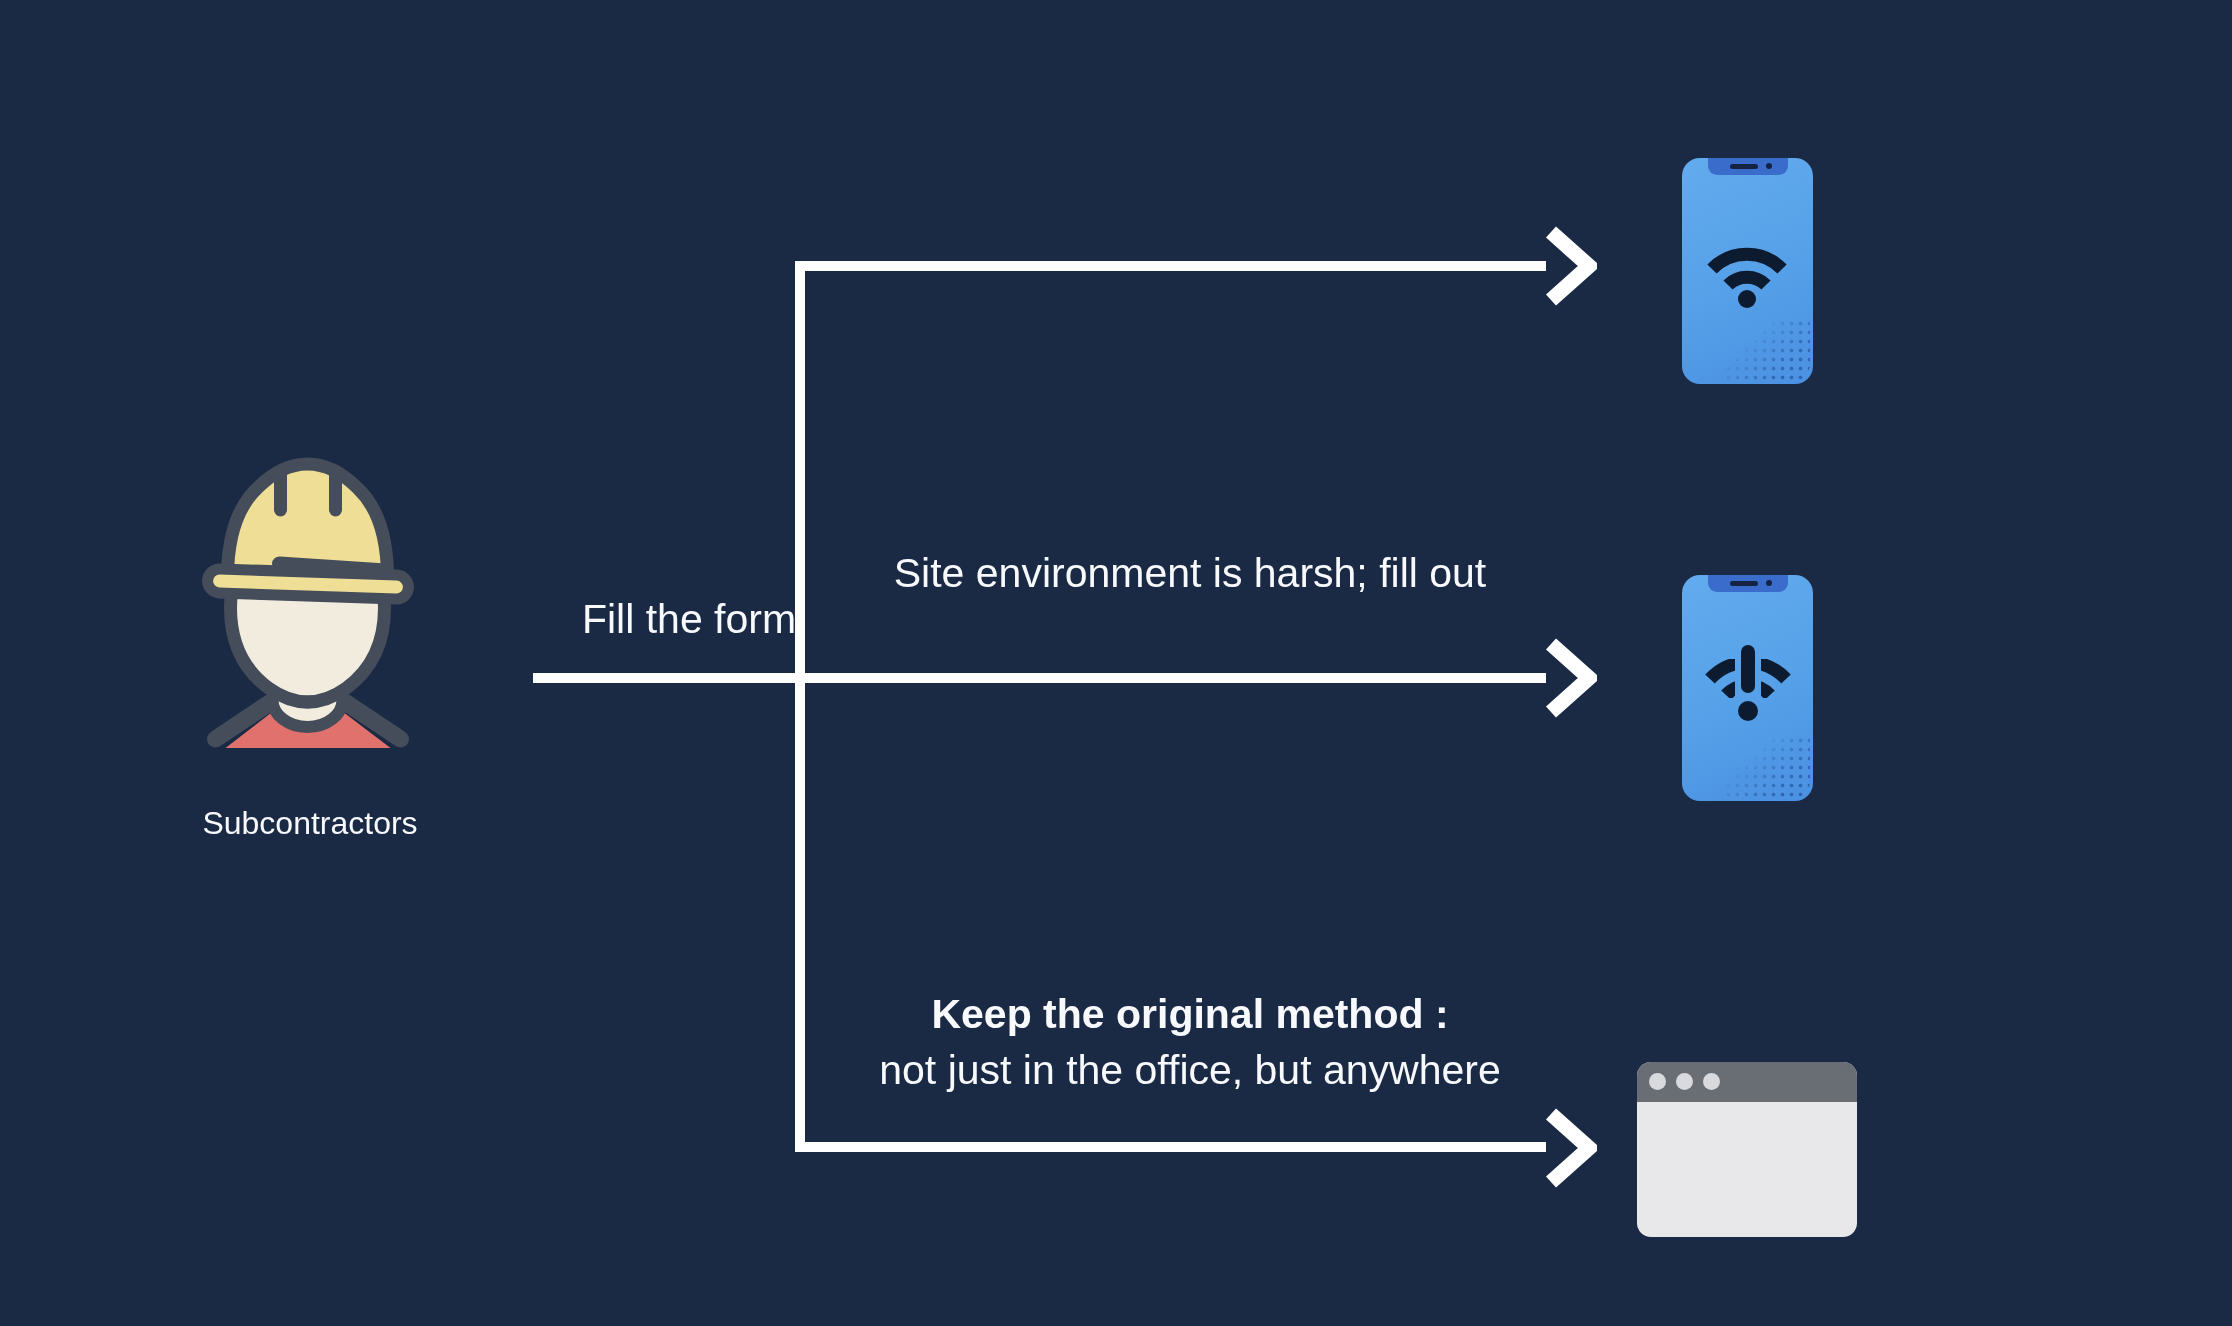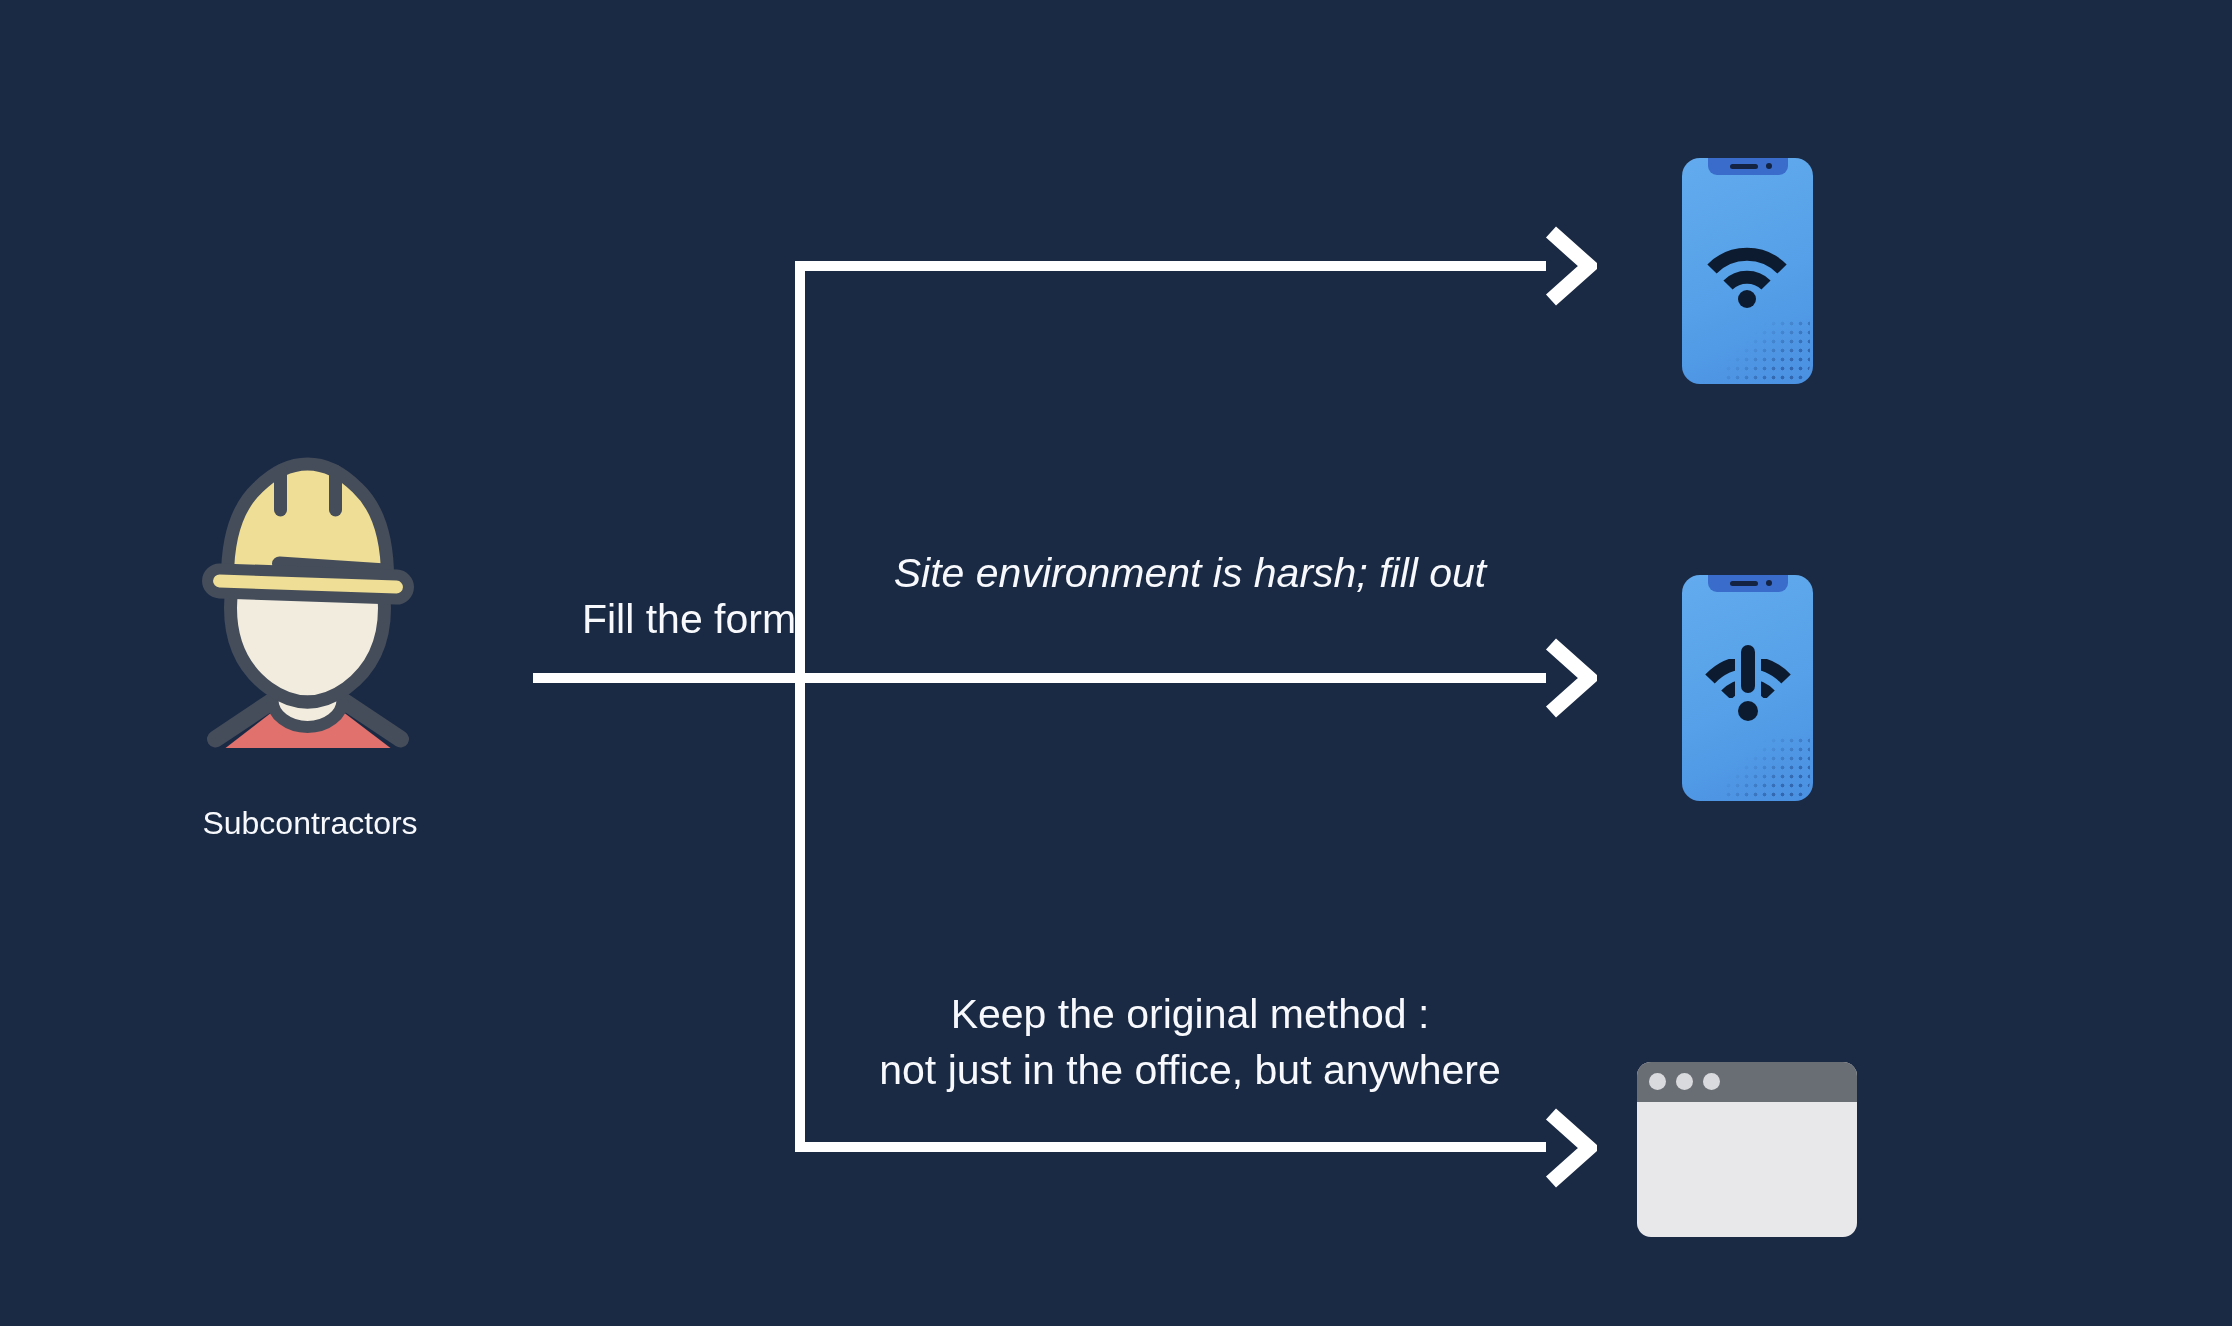--- a/index.html
+++ b/index.html
@@ -22,23 +22,23 @@
   .shaft-bot   { left: 795px; top: 1142px; width: 751px; height: 10px; }
   .chev { position: absolute; width: 52px; height: 80px; }
   .chev-top { left: 1545px; top: 226px; }
   .chev-mid { left: 1545px; top: 638px; }
   .chev-bot { left: 1545px; top: 1108px; }
 
   
   .lbl { position: absolute; text-align: center; font-size: 41px; line-height: 50px; color: #f7f9fc; }
   .lbl div { white-space: nowrap; }
   .lbl-top { left: 860px; top: 116px; width: 660px; }
-  .lbl-mid { left: 860px; top: 548px; width: 660px; font-style: italic; }
+  .lbl-mid { left: 860px; top: 548px; width: 660px; }
   .lbl-bot { left: 860px; top: 986px; width: 660px; line-height: 56px; }
-  .lbl-bot .bold-line { font-weight: normal; }
+  .lbl-bot .bold-line { font-weight: bold; }
   .lbl-fill { left: 558px; top: 594px; width: 262px; }
   .lbl-actor { left: 95px; top: 798px; width: 430px; font-size: 32px; }
 
   
   .phone {
     position: absolute;
     width: 131px; height: 226px;
     background: linear-gradient(155deg, #63abee 0%, #55a0e8 55%, #4a90e2 100%);
     border-radius: 18px;
   }

